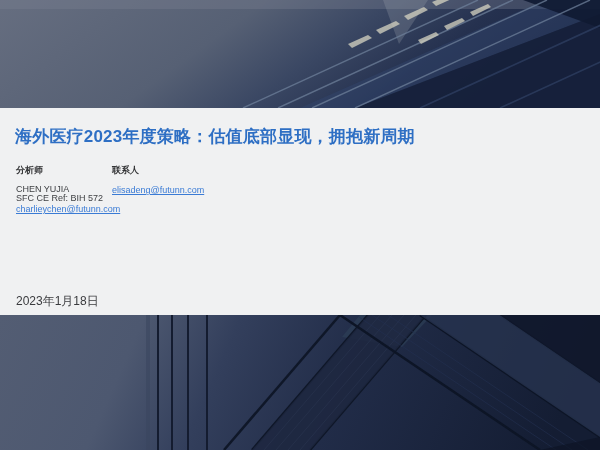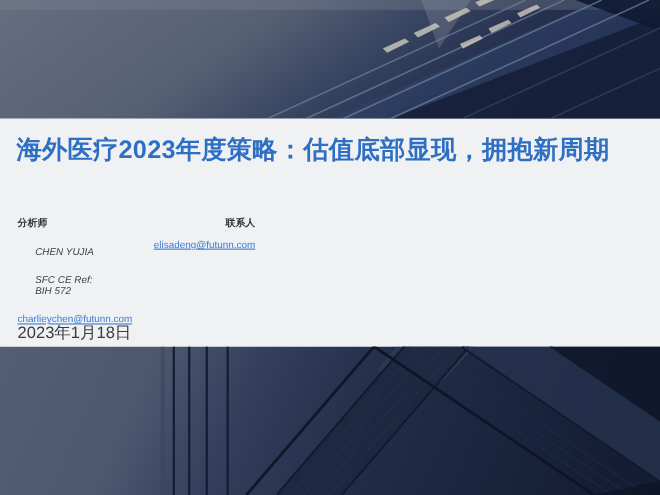--- a/index.html
+++ b/index.html
@@ -9,30 +9,30 @@
     font-family:"Liberation Sans","DejaVu Sans",sans-serif;
   }
   
   .band-top{position:absolute;top:0;left:0;width:600px;height:108px;}
   .band-bottom{position:absolute;top:315px;left:0;width:600px;height:135px;}
   .band-top svg,.band-bottom svg{display:block;width:100%;height:100%;}
   
   .content{position:absolute;top:108px;left:0;width:600px;height:207px;background:#f0f1f2;}
   .title{
     position:absolute;left:15px;top:17px;width:570px;
-    font-size:23px;line-height:23px;font-weight:bold;color:#2e6fc4;
+    font-size:17px;line-height:23px;font-weight:bold;color:#2e6fc4;
     letter-spacing:0.2px;white-space:nowrap;
   }
-  .people-col{position:absolute;top:88px;font-size:9px;color:#3f4144;}
+  .people-col{position:absolute;top:56px;font-size:9px;color:#3f4144;}
   .col-analyst{left:16px;width:92px;}
-  .col-contact{left:112px;width:120px;text-align:right;}
+  .col-contact{left:112px;width:120px;}
   .people-label{font-weight:bold;color:#323335;font-size:9px;margin:0 0 8px 0;}
-  .people-line{line-height:9.4px;margin:16px;font-style:italic;}
+  .people-line{line-height:9.4px;margin:0;}
   .email-link{color:#3a7bd5;line-height:9.4px;display:inline-block;}
-  .date{position:absolute;left:16px;top:185px;font-size:15px;color:#3a3b3e;}
+  .date{position:absolute;left:16px;top:185px;font-size:12px;color:#3a3b3e;}
 </style>
 </head>
 <body>
 
 <div class="slide">
 
   <div class="band-top">
     <svg viewBox="0 0 600 108" preserveAspectRatio="none">
       <defs>
         <linearGradient id="gt" x1="0" y1="0" x2="1" y2="0.25">

